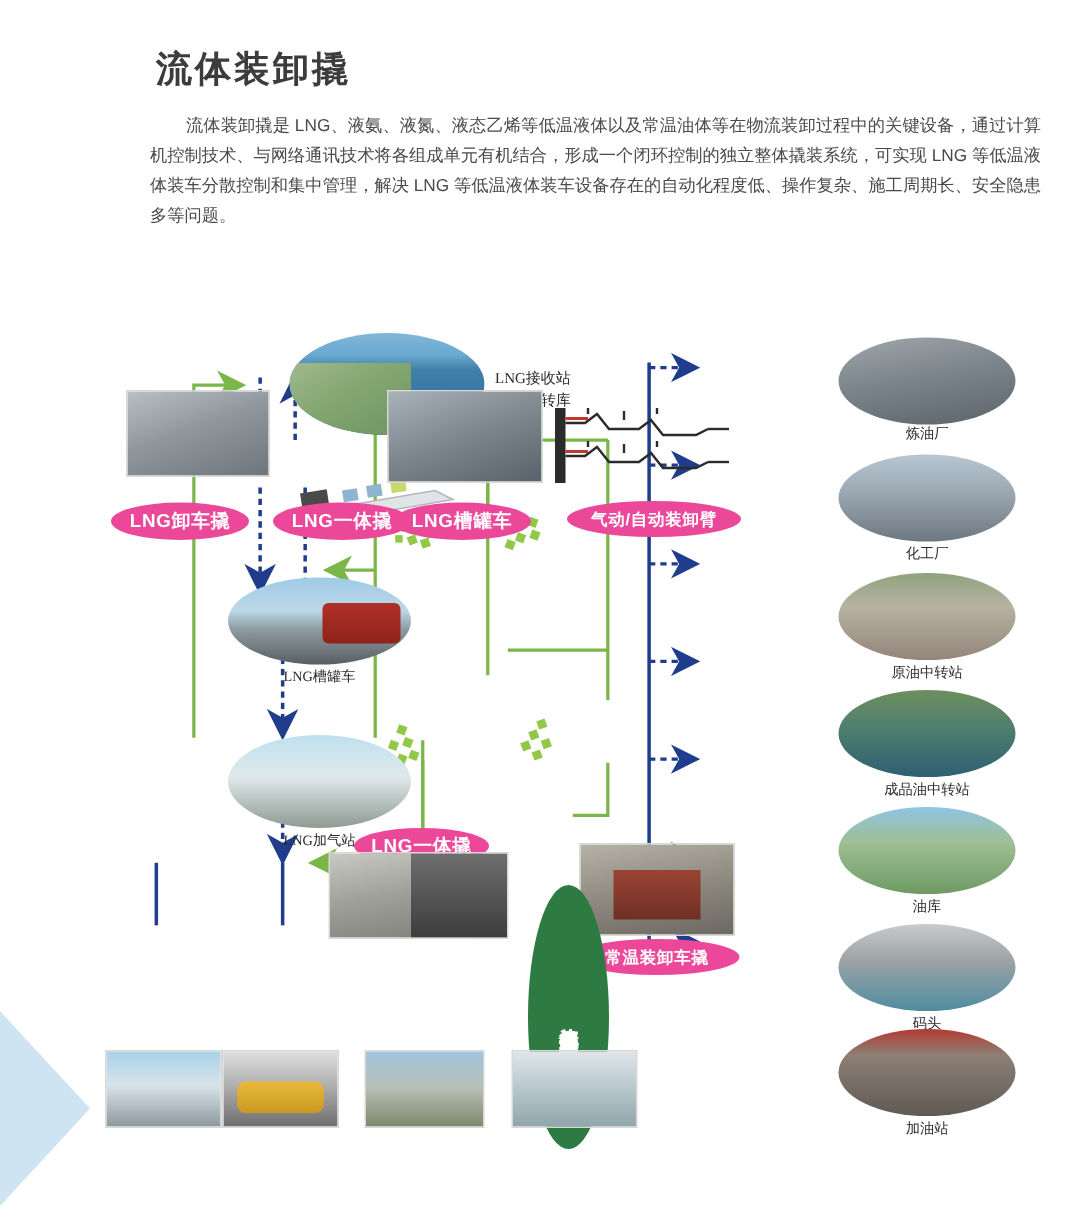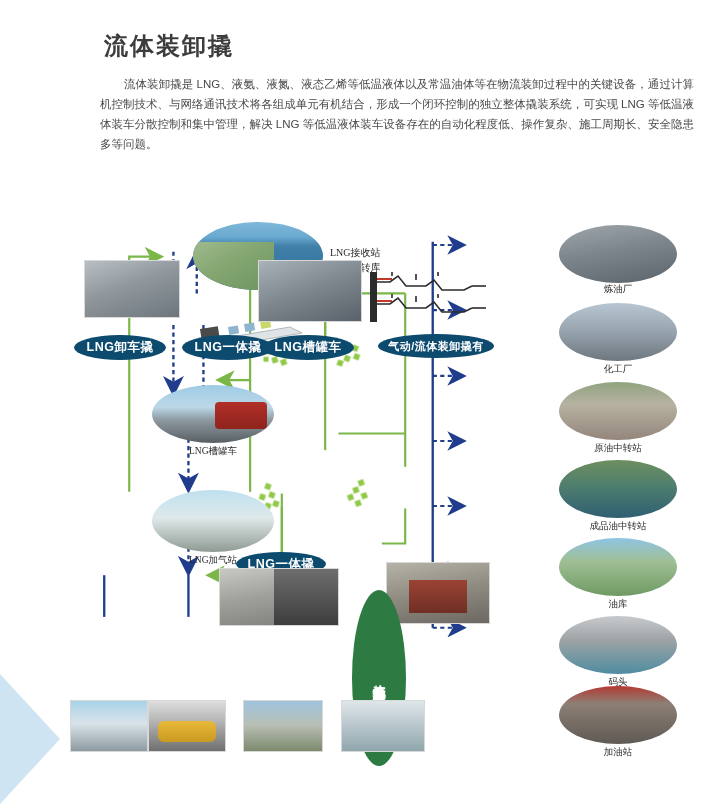--- a/index.html
+++ b/index.html
@@ -41,21 +41,21 @@
     overflow:hidden;
   }
   .rect{
     position:absolute;overflow:hidden;background-size:cover;background-position:center;
     border:1px solid #d8d8d8;box-sizing:border-box;
   }
 
   
   .pill{
     position:absolute;border-radius:50%;
-    background:#0c4a6e;color:#ffffff;
+    background:#ec4899;color:#ffffff;
     display:flex;align-items:center;justify-content:center;
     font-size:12.5px;font-weight:bold;letter-spacing:0.5px;
     white-space:nowrap;
     box-shadow:0 0 0 0 rgba(0,0,0,0);
   }
   .pill.small{font-size:11px;}
 
   
   .cap{
     position:absolute;font-size:9.5px;color:#2b2b2b;
@@ -283,24 +283,27 @@
           <path d="M24 6 L24 2 M48 10 L48 4 M70 6 L70 2"></path>
           <path d="M24 28 L24 24 M48 32 L48 26 M70 28 L70 24"></path>
         </g>
         <path d="M9 9 L24 9" stroke="#c0392b" stroke-width="2"></path>
         <path d="M9 31 L24 31" stroke="#c0392b" stroke-width="2"></path>
         <path d="M104 16 L118 16" stroke="#2b2b2b" stroke-width="1.6"></path>
         <path d="M104 38 L118 38" stroke="#2b2b2b" stroke-width="1.6"></path>
       </svg>
     </div>
     <div class="pill small" style="left:378px;top:134px;width:116px;height:24px;">
-      <span>气动/流体装卸撬有</span>
+      <span>气动/自动装卸臂</span>
     </div>
 
     <div class="rect ph-amb" style="left:386px;top:362px;width:104px;height:62px;"></div>
+    <div class="pill small" style="left:383px;top:426px;width:110px;height:24px;">
+      <span>常温装卸车撬</span>
+    </div>
 
     <div class="hub">
       <span>流体定量装卸设备</span>
     </div>
 
     <div class="rect ph-bus" style="left:70px;top:500px;width:78px;height:52px;"></div>
     <div class="rect ph-taxi" style="left:148px;top:500px;width:78px;height:52px;"></div>
     <div class="rect ph-plant" style="left:243px;top:500px;width:80px;height:52px;"></div>
     <div class="rect ph-city" style="left:258px;top:500px;width:0px;height:0px;border:none;"></div>
     <div class="rect ph-city" style="left:341px;top:500px;width:84px;height:52px;"></div>

